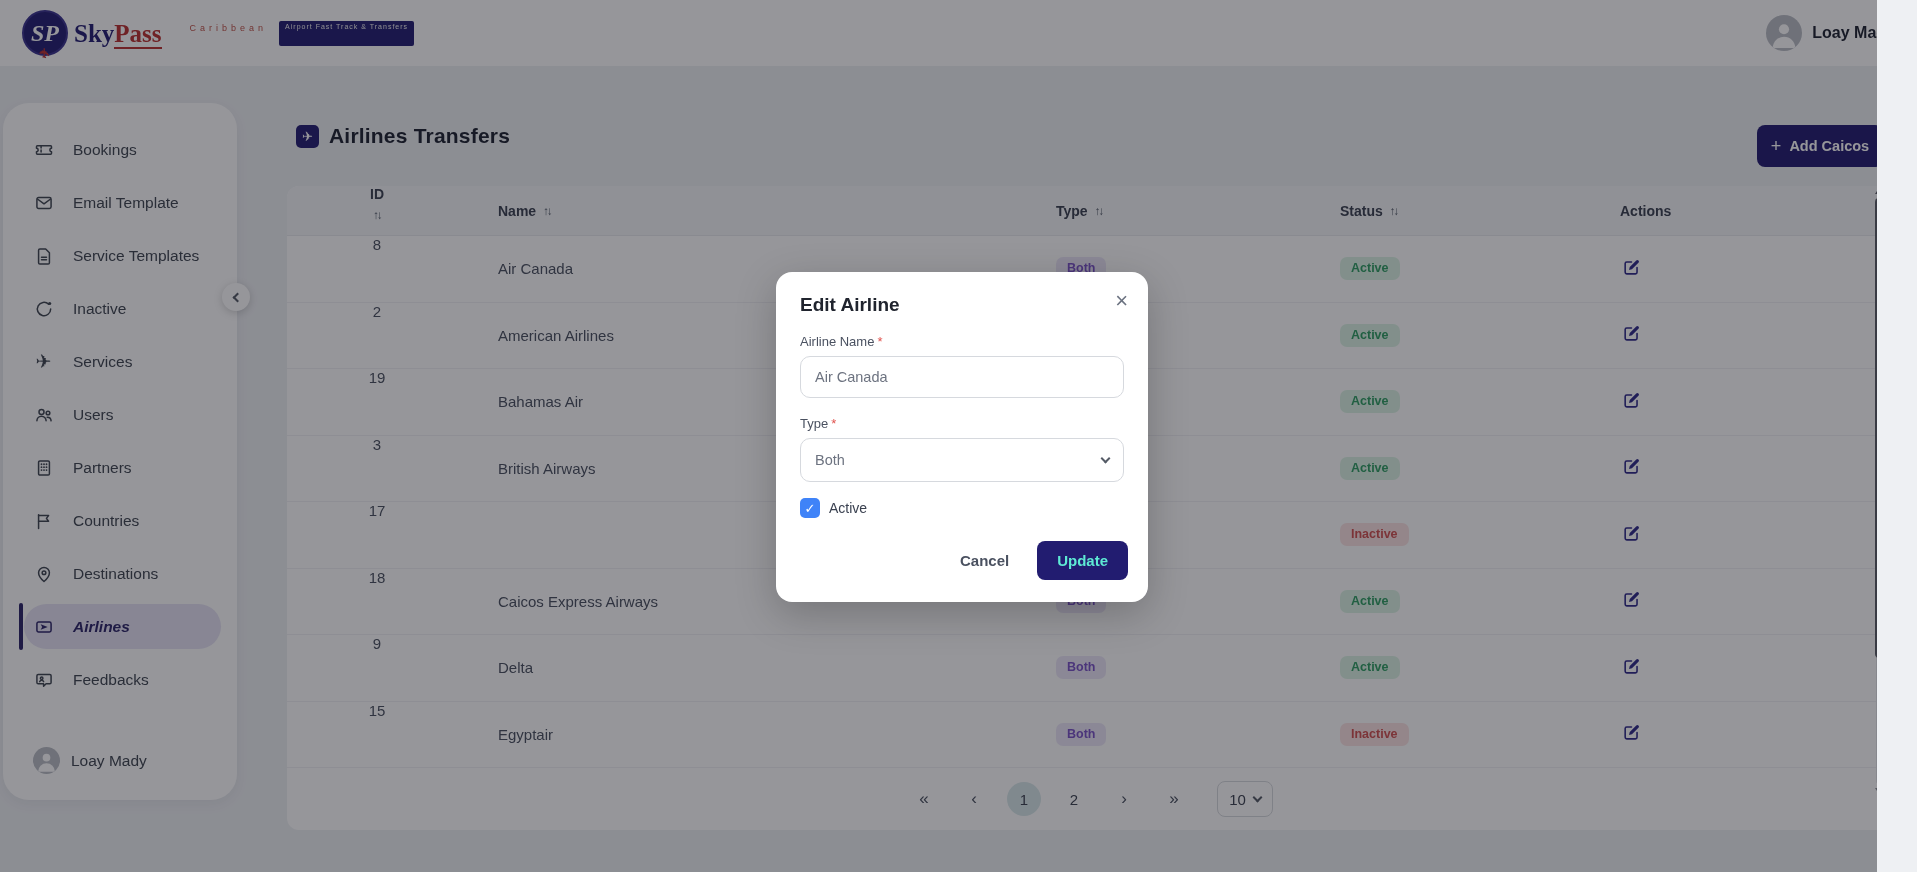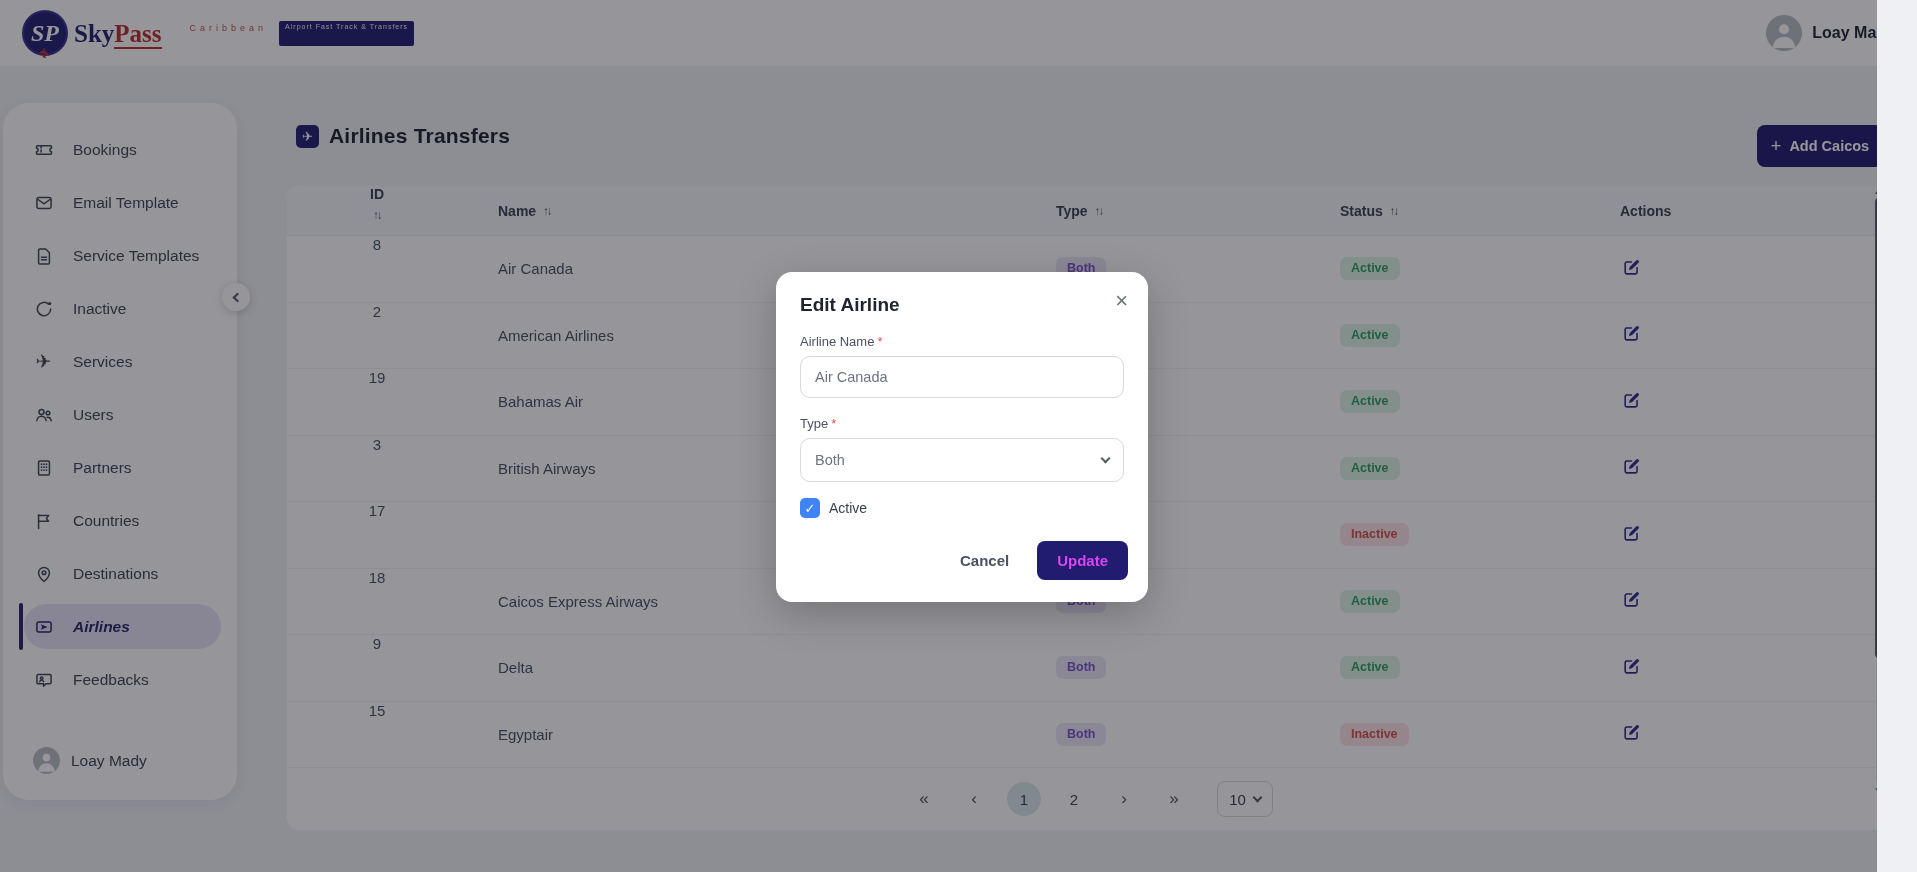--- a/index.html
+++ b/index.html
@@ -119,21 +119,21 @@
   .select-box { width:324px; height:44px; border:1px solid #d6d9de; border-radius:10px; padding:0 14px;
                 display:flex; align-items:center; justify-content:space-between; font-size:14.5px;
                 color:#6d7380; cursor:pointer; background:#fff; }
   .checkbox-row { display:flex; align-items:center; gap:9px; margin-top:16px; }
   .checkbox { width:20px; height:20px; border-radius:5px; background:#3f83f8; color:#fff; display:flex;
               align-items:center; justify-content:center; font-size:13px; cursor:pointer; }
   .checkbox-label { font-size:14px; color:#3a4150; }
   .modal-footer { position:absolute; right:20px; bottom:22px; display:flex; align-items:center; gap:14px; }
   .cancel-btn { background:none; border:none; font-size:15px; font-weight:bold; color:#4a5160;
                 padding:10px 14px; cursor:pointer; font-family:"Liberation Sans", sans-serif; }
-  .update-btn { background:#221c70; color:#d946ef; border:none; border-radius:8px; font-size:15px;
+  .update-btn { background:#221c70; color:#5eead4; border:none; border-radius:8px; font-size:15px;
                 font-weight:bold; padding:11px 20px; cursor:pointer; font-family:"Liberation Sans", sans-serif; }
 </style>
 </head>
 <body>
 
 <div id="app">
 
   <div class="header">
     <div class="logo">
       <div class="logo-emblem">

